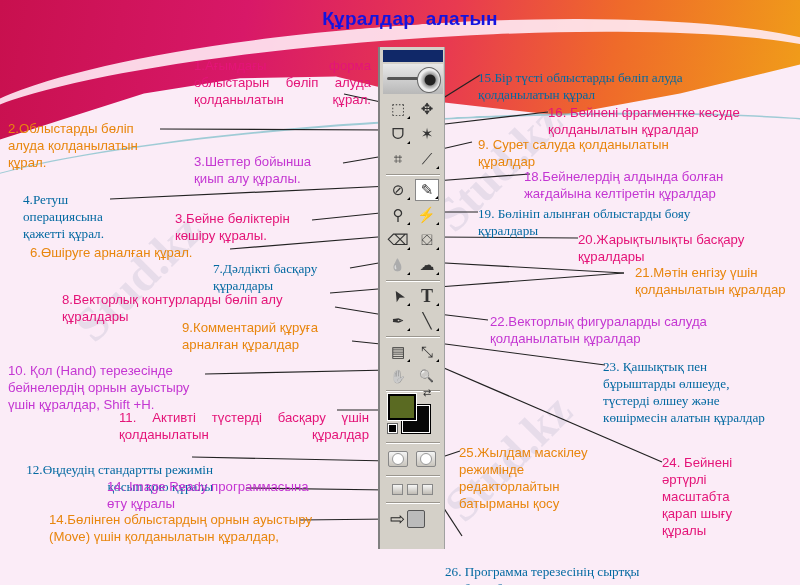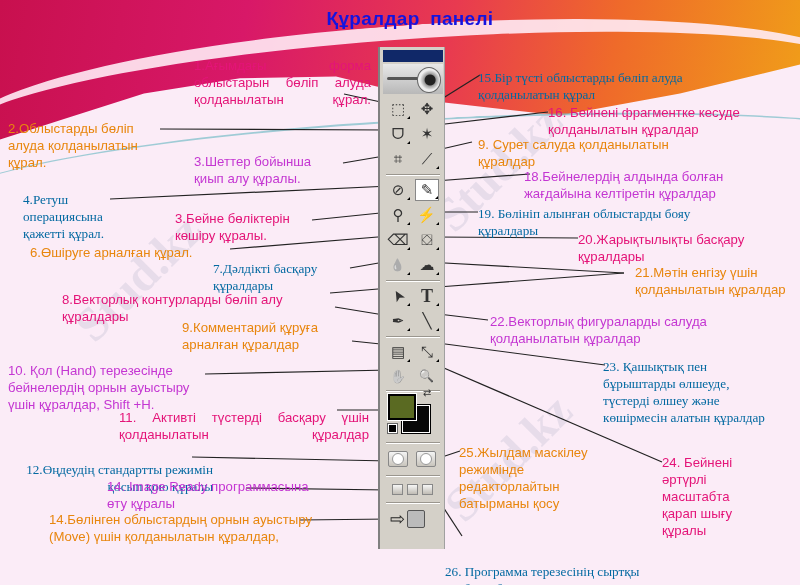--- a/index.html
+++ b/index.html
@@ -93,21 +93,21 @@
 
 <div class="bg-fill"></div>
 <div class="bg-band"></div>
 <div class="bg-swoosh"></div>
 <div class="bg-swoosh2"></div>
 
 <div class="watermark" style="left:60px;top:250px;">Stud.kz</div>
 <div class="watermark" style="left:420px;top:140px;">Stud.kz</div>
 <div class="watermark" style="left:430px;top:430px;">Stud.kz</div>
 
-<div class="title">Құралдар  панелі</div>
+<div class="title">Құралдар  алатын</div>
 
 <svg class="lines" viewBox="0 0 800 585">
   <g stroke="#222" stroke-width="1.2" fill="none">
     <line x1="344" y1="94" x2="390" y2="104"></line>
     <line x1="160" y1="129" x2="388" y2="130"></line>
     <line x1="343" y1="163" x2="390" y2="155"></line>
     <line x1="110" y1="199" x2="390" y2="186"></line>
     <line x1="312" y1="220" x2="390" y2="212"></line>
     <line x1="230" y1="249" x2="390" y2="236"></line>
     <line x1="350" y1="268" x2="390" y2="261"></line>

